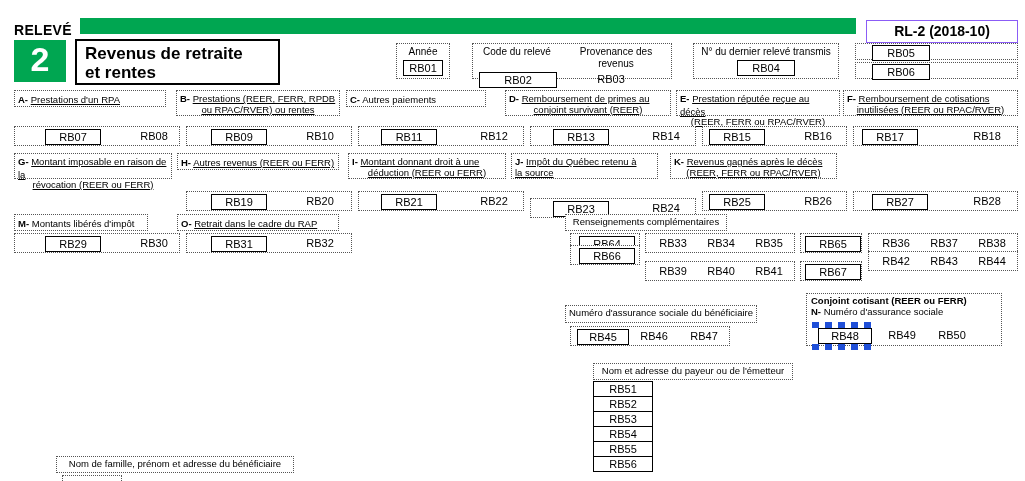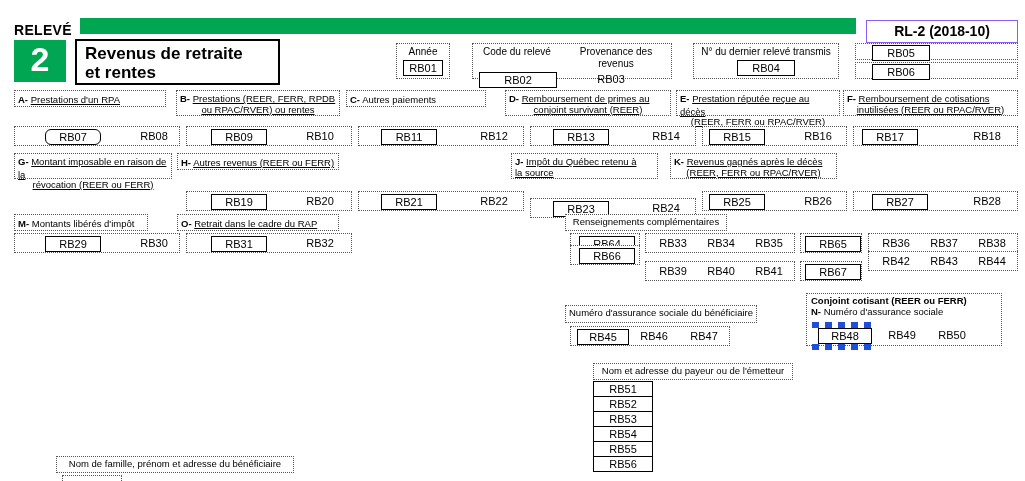--- a/index.html
+++ b/index.html
@@ -110,21 +110,21 @@
     <span class="u">Prestation réputée reçue au décès</span></span>
     <div class="lbl u" style="text-align:center;">(REER, FERR ou RPAC/RVER)</div>
   </div>
   <div class="abs dbox" style="left:843px;top:90px;width:175px;height:26px;padding:1px 3px;">
     <span class="lbl"><b>F-</b>
     <span class="u">Remboursement de cotisations</span></span>
     <div class="lbl u" style="text-align:center;">inutilisées (REER ou RPAC/RVER)</div>
   </div>
 
   <div class="abs dbox" style="left:14px;top:126px;width:166px;height:20px;">
-    <div class="code" style="position:absolute;left:30px;top:2px;width:54px;border-radius:6px;">RB07</div>
+    <div class="code" style="position:absolute;left:30px;top:2px;width:54px;">RB07</div>
     <div class="codeplain" style="position:absolute;left:112px;top:2px;width:54px;">RB08</div>
   </div>
   <div class="abs dbox" style="left:186px;top:126px;width:166px;height:20px;">
     <div class="code" style="position:absolute;left:24px;top:2px;width:54px;">RB09</div>
     <div class="codeplain" style="position:absolute;left:106px;top:2px;width:54px;">RB10</div>
   </div>
   <div class="abs dbox" style="left:358px;top:126px;width:166px;height:20px;">
     <div class="code" style="position:absolute;left:22px;top:2px;width:54px;">RB11</div>
     <div class="codeplain" style="position:absolute;left:108px;top:2px;width:54px;">RB12</div>
   </div>
@@ -142,20 +142,25 @@
   </div>
 
   <div class="abs dbox" style="left:14px;top:153px;width:158px;height:26px;padding:1px 3px;">
     <span class="lbl"><b>G-</b>
     <span class="u">Montant imposable en raison de la</span></span>
     <div class="lbl u" style="text-align:center;">révocation (REER ou FERR)</div>
   </div>
   <div class="abs dbox" style="left:177px;top:153px;width:162px;height:17px;padding:2px 3px;">
     <span class="lbl"><b>H-</b>
     <span class="u">Autres revenus (REER ou FERR)</span></span>
+  </div>
+  <div class="abs dbox" style="left:348px;top:153px;width:158px;height:26px;padding:1px 3px;">
+    <span class="lbl"><b>I-</b>
+    <span class="u">Montant donnant droit à une</span></span>
+    <div class="lbl u" style="text-align:center;">déduction (REER ou FERR)</div>
   </div>
   <div class="abs dbox" style="left:511px;top:153px;width:147px;height:26px;padding:1px 3px;">
     <span class="lbl"><b>J-</b>
     <span class="u">Impôt du Québec retenu à</span></span>
     <div class="lbl u">la source</div>
   </div>
   <div class="abs dbox" style="left:670px;top:153px;width:167px;height:26px;padding:1px 3px;">
     <span class="lbl"><b>K-</b>
     <span class="u">Revenus gagnés après le décès</span></span>
     <div class="lbl u" style="text-align:center;">(REER, FERR ou RPAC/RVER)</div>

